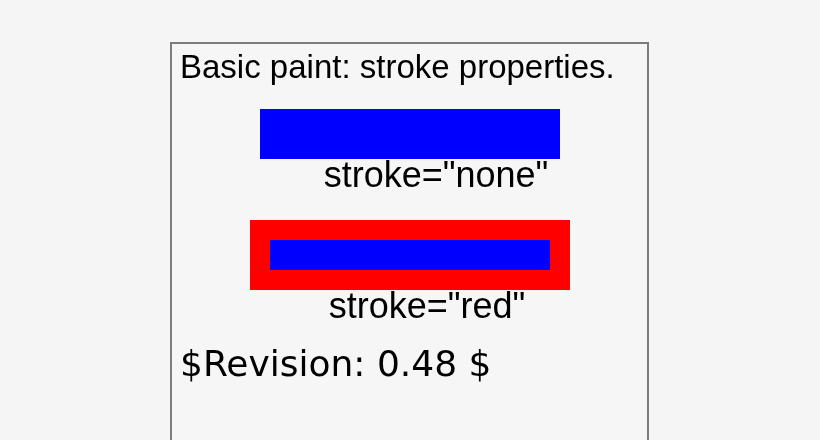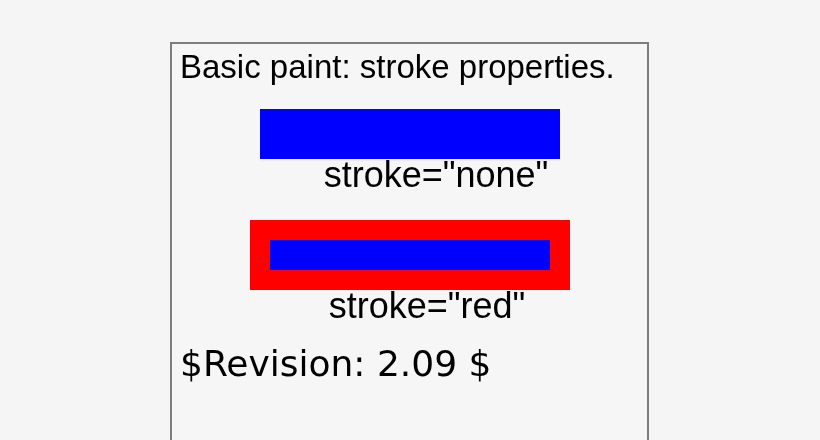--- a/index.html
+++ b/index.html
@@ -80,15 +80,15 @@
   <div class="txt title-text">Basic paint: stroke properties.</div>
 
   <div class="rect-plain" style="background: rgb(0, 0, 255);"></div>
 
   <div class="txt sample-label label-none">stroke="none"</div>
 
   <div class="rect-stroked" style="background: rgb(0, 0, 255); border-color: rgb(255, 0, 0);"></div>
 
   <div class="txt sample-label label-red">stroke="red"</div>
 
-  <div class="txt revision-text">$Revision: 2.09 $</div>
+  <div class="txt revision-text">$Revision: 0.48 $</div>
 
 </div>
 
 </body></html>

